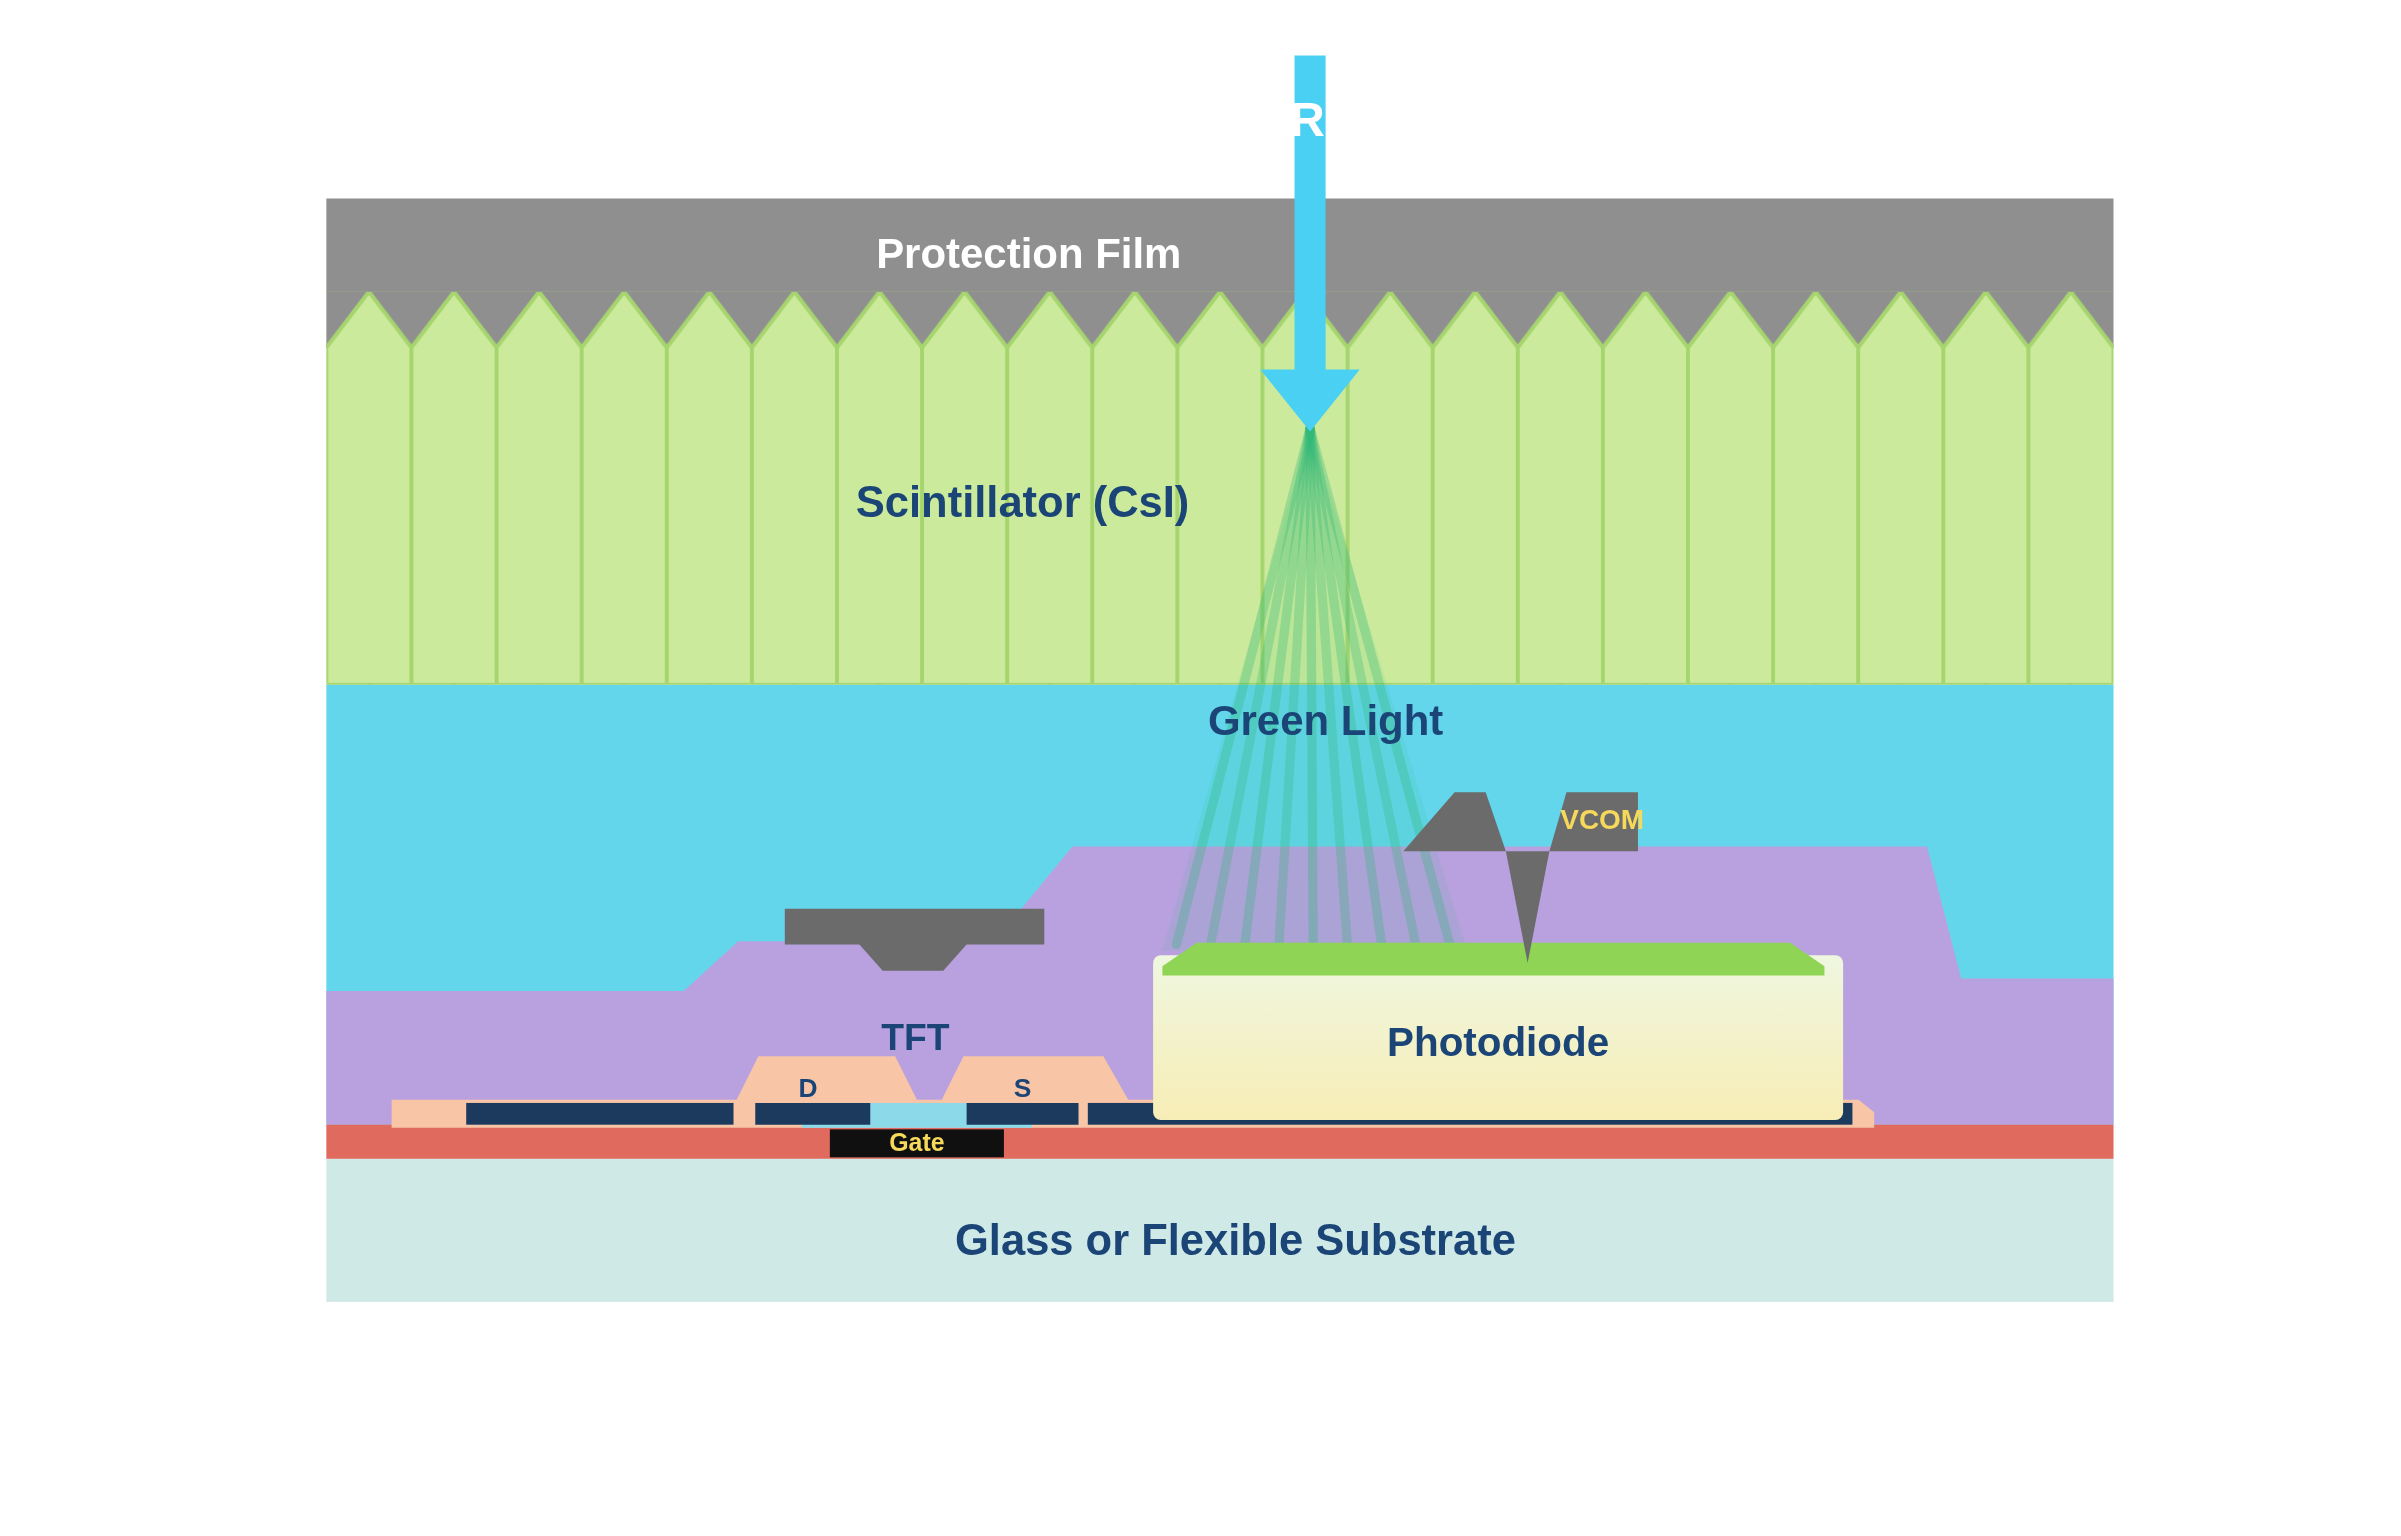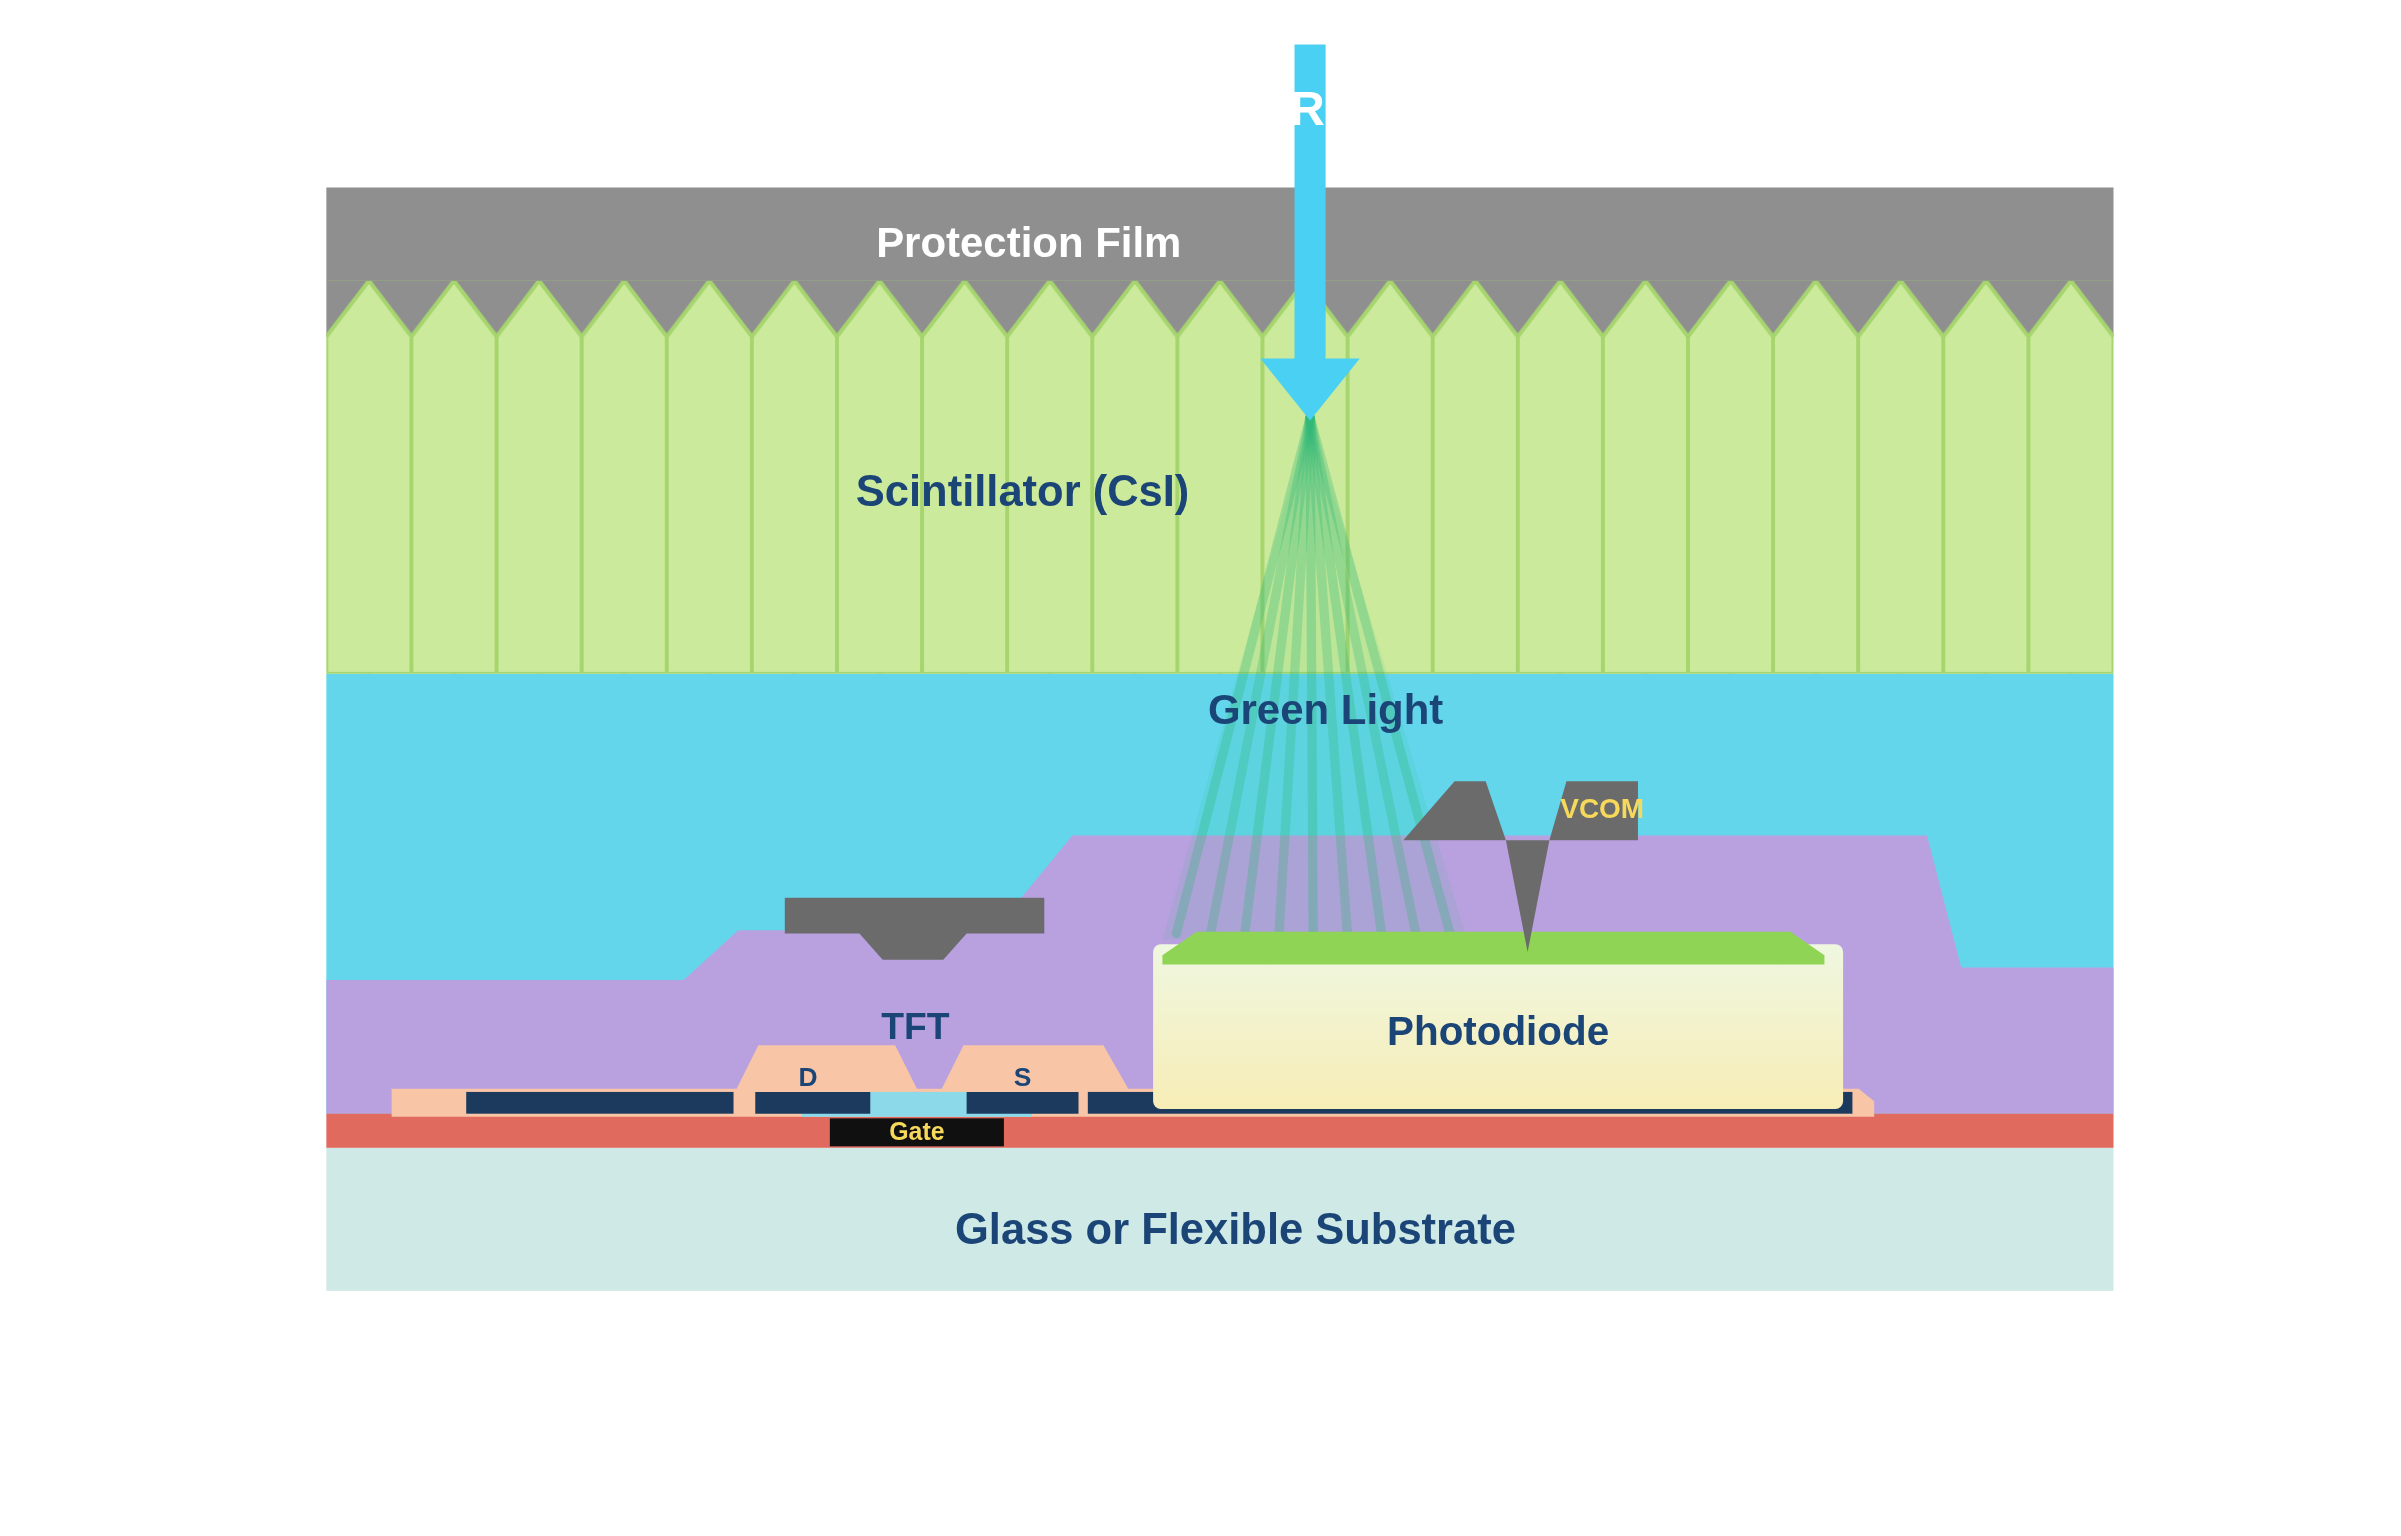--- a/index.html
+++ b/index.html
@@ -1,16 +1,16 @@
 <!DOCTYPE html>
 <html style="font-size:7.7px"><head>
 <meta charset="utf-8">
 <style>
   html,body{margin:0;padding:0;background:#ffffff;}
-  .stage{width:100%;max-width:2734px;margin:1px auto;background:#ffffff;}
+  .stage{width:100%;max-width:2734px;margin:12px auto;background:#ffffff;}
   svg{display:block;width:100%;height:auto;}
   text{font-family:"Liberation Sans","DejaVu Sans",sans-serif;font-weight:bold;}
   .lbl-navy{fill:#1b4577;}
   .lbl-white{fill:#ffffff;}
   .lbl-yellow{fill:#f6d95a;}
 </style>
 </head>
 <body>
 
 <div class="stage">

